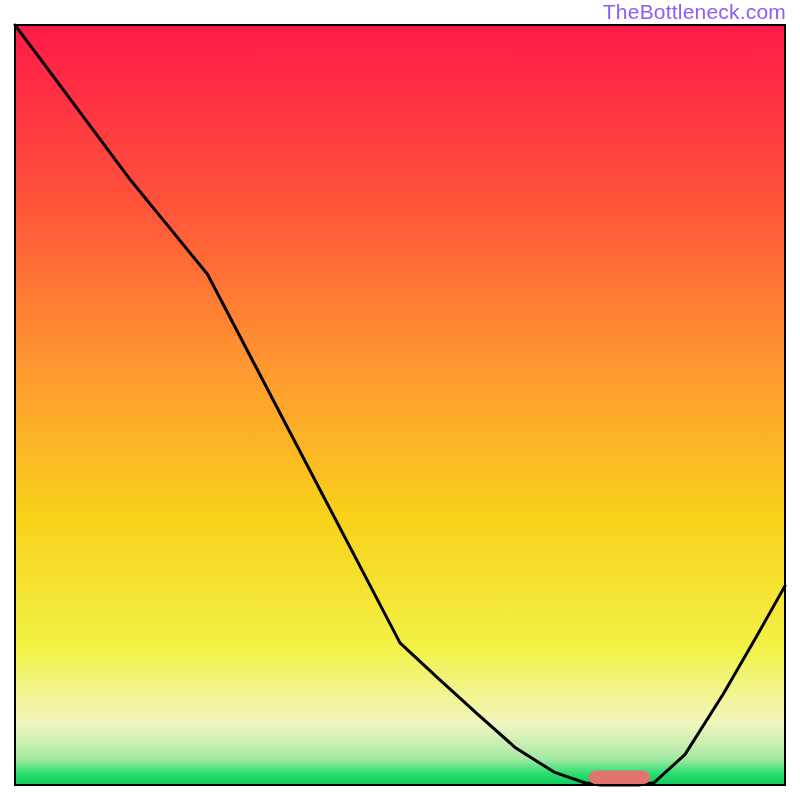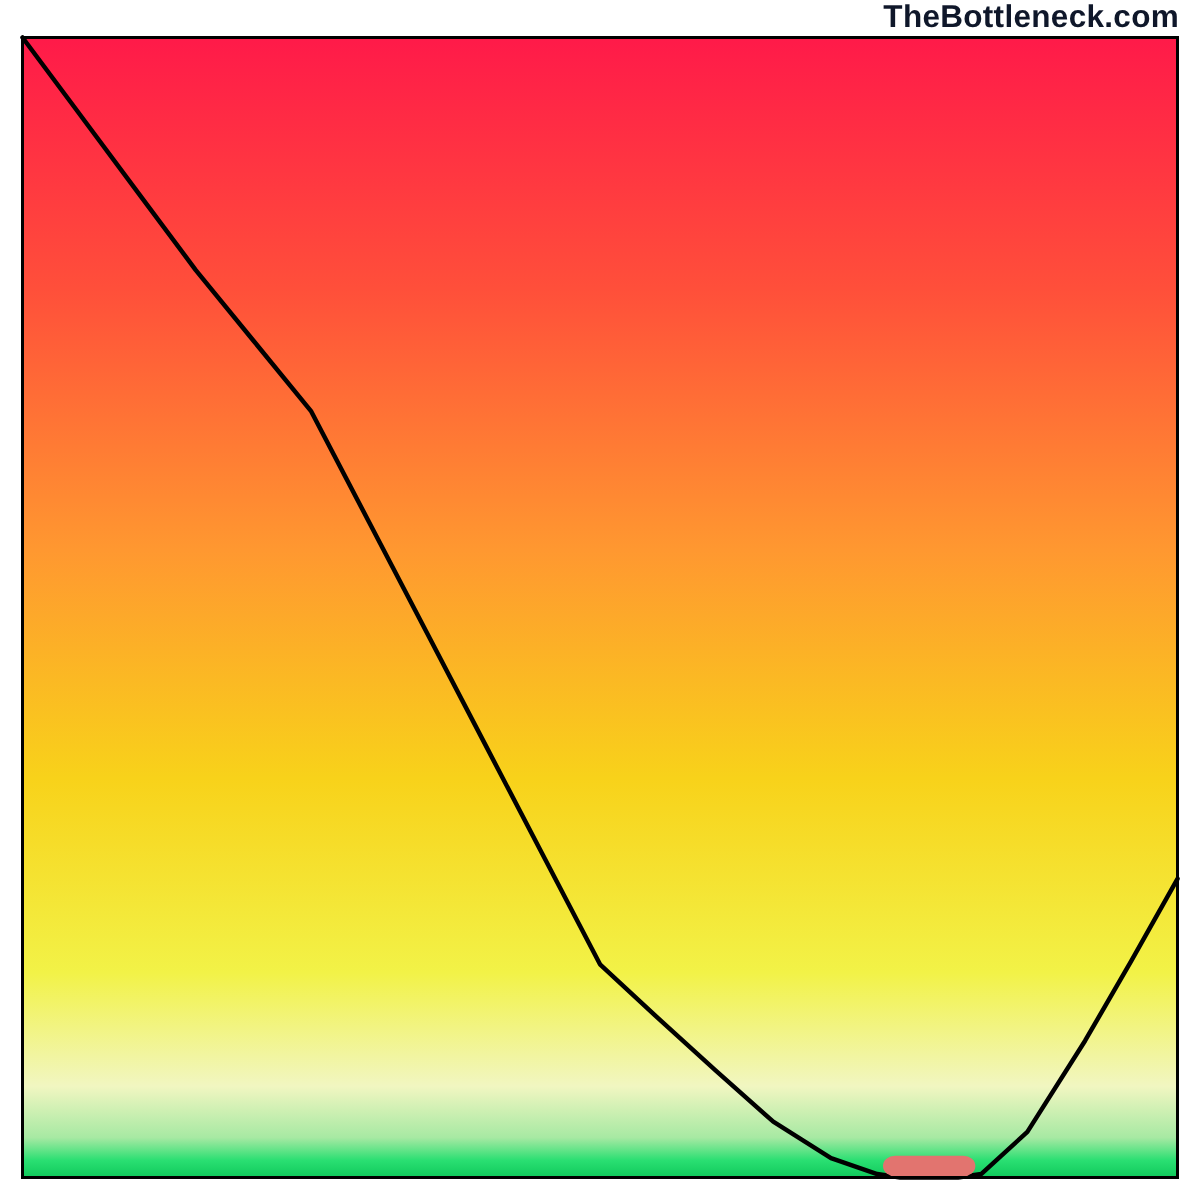--- a/index.html
+++ b/index.html
@@ -9,22 +9,22 @@
     height: 800px;
     background: #ffffff;
     overflow: hidden;
     font-family: Arial, Helvetica, sans-serif;
   }
   .watermark {
     position: absolute;
     top: 0;
     right: 14px;
     font-size: 21px;
-    font-weight: 700;
-    color: #0f172a;
+    font-weight: 400;
+    color: #8b5cf6;
     letter-spacing: 0.2px;
     user-select: none;
   }
   .chart {
     position: absolute;
     left: 0;
     top: 0;
     width: 800px;
     height: 800px;
   }

